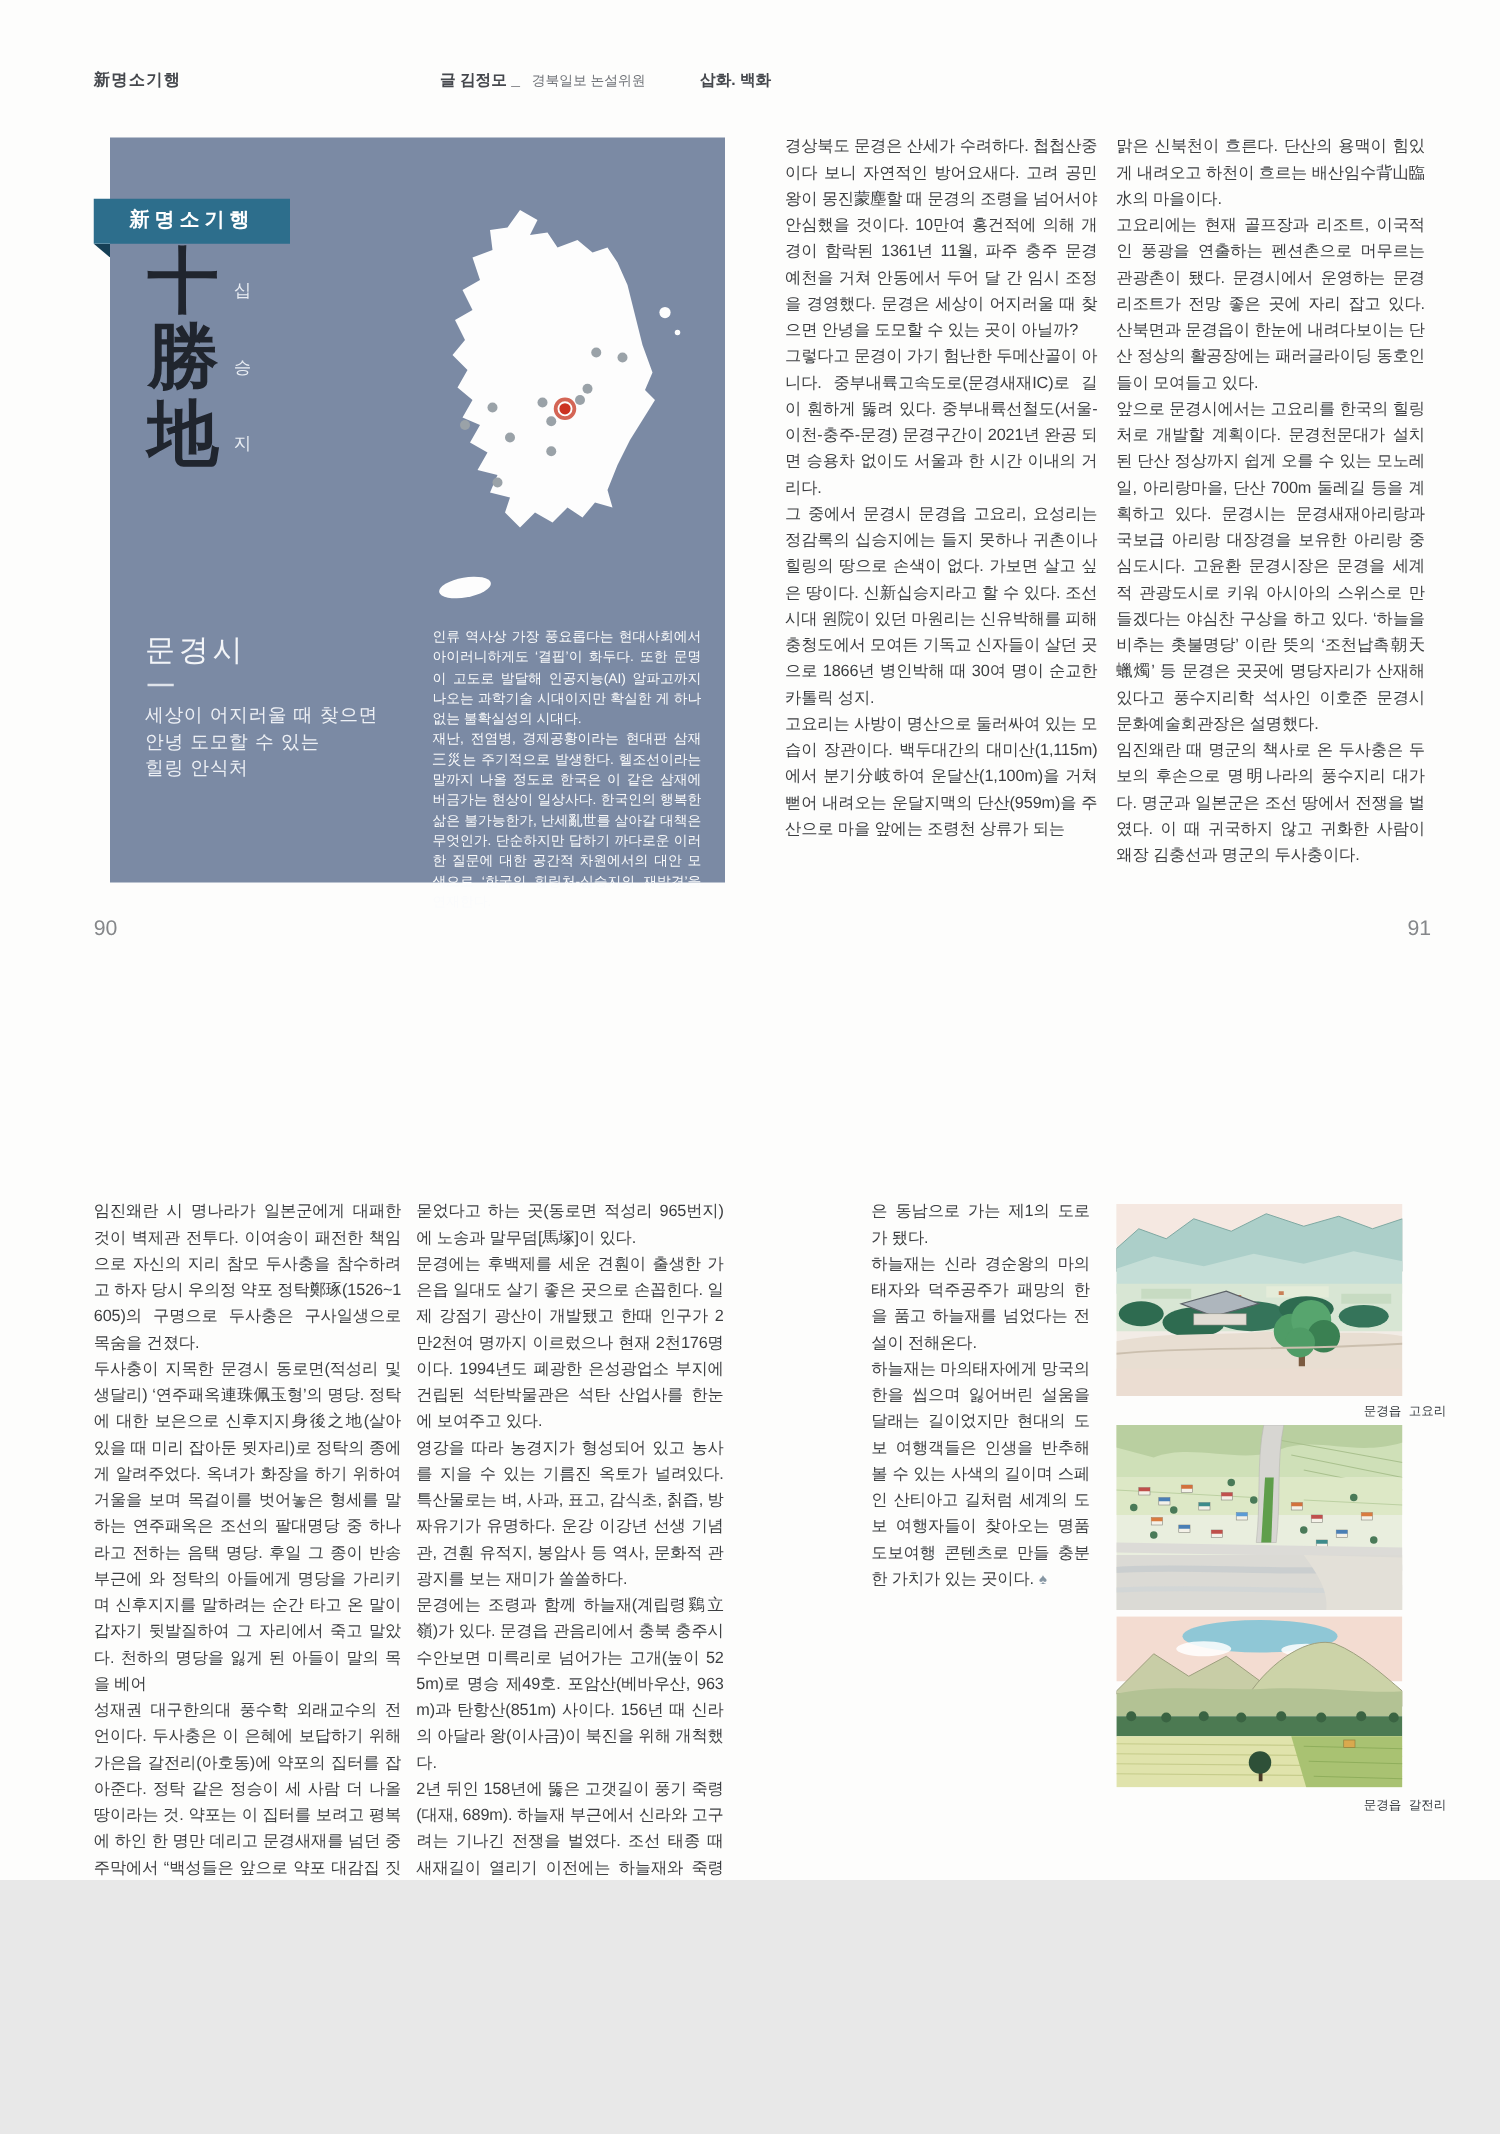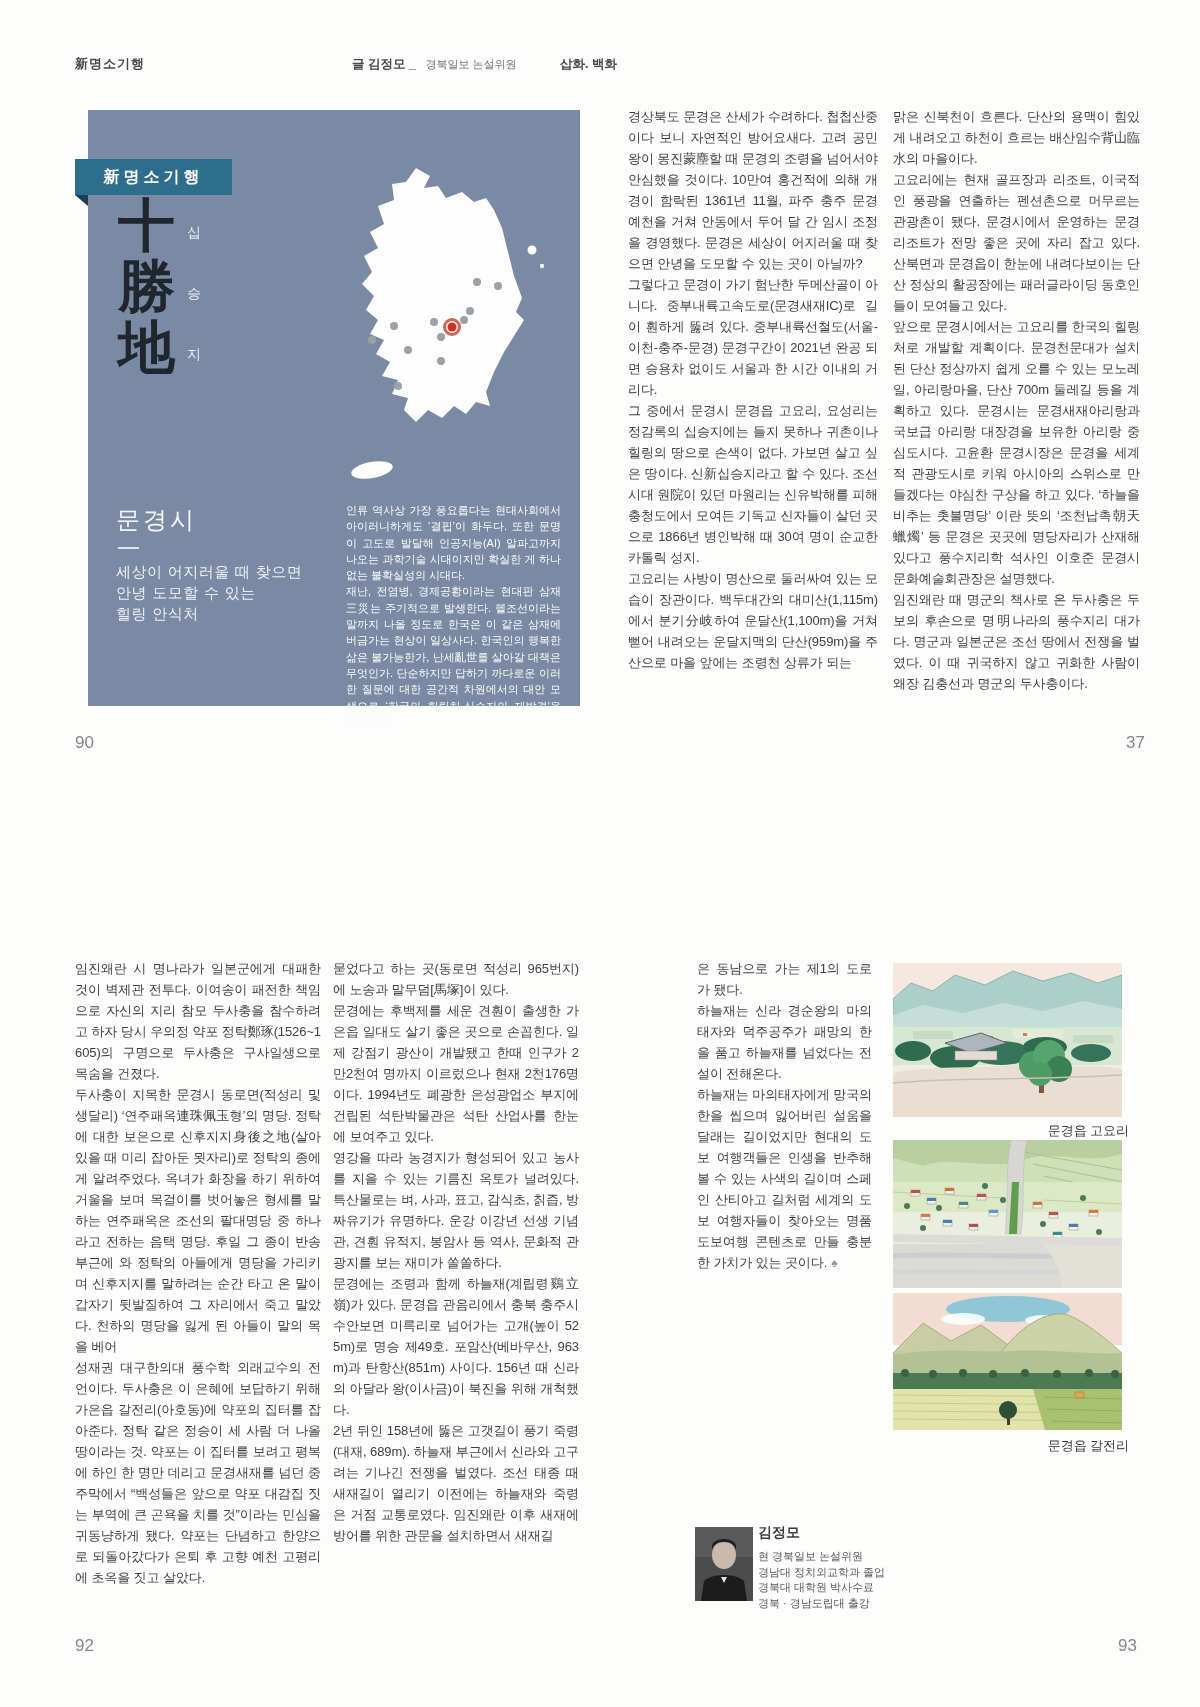--- a/index.html
+++ b/index.html
@@ -1,17 +1,17 @@
 <!DOCTYPE html>
 <html><head>
 <meta charset="utf-8">
 <style>
   html,body{margin:0;padding:0;background:#e8e8e8;}
   .sheet{
-    position:relative;width:1200px;height:1707px;margin:0 auto;
+    position:relative;width:1200px;height:1504px;margin:0 auto;
     background:#fdfdfc;overflow:hidden;
     font-family:"Liberation Sans",sans-serif;color:#3c3e40;
   }
   
   .mh-section{position:absolute;left:75px;top:55px;font-size:13px;font-weight:bold;color:#45484d;letter-spacing:1px;}
   .mh-byline{position:absolute;left:352px;top:56px;font-size:12.5px;color:#45484d;}
   .mh-author{font-weight:bold;}
   .mh-role{font-size:11px;color:#6f7277;margin-left:6px;font-weight:normal;}
   .mh-illus{position:absolute;left:560px;top:56px;font-size:12.5px;font-weight:bold;color:#45484d;}
   
@@ -43,22 +43,22 @@
   .col92-1{left:75px;top:958px;width:246px;}
   .col92-2{left:333px;top:958px;width:246px;}
   .col93{left:697px;top:958px;width:175px;}
   .end-mark{color:#8696a3;font-size:12px;margin-left:4px;}
   
   .fig{position:absolute;width:229px;overflow:hidden;}
   .fig svg{display:block;width:100%;height:100%;}
   .fig1{left:893px;top:963px;height:154px;}
   .fig2{left:893px;top:1140px;height:148px;}
   .fig3{left:893px;top:1293px;height:137px;}
-  .figcap{position:absolute;left:900px;width:229px;text-align:right;
-    font-family:Liberation Serif, serif;font-size:13px;color:#33383d;}
+  .figcap{position:absolute;left:928px;width:229px;text-align:right;
+    font-family:Liberation Mono, monospace;font-size:10px;color:#33383d;}
   .cap1{top:1122px;}
   .cap3{top:1437px;}
   
   .author-photo{position:absolute;left:695px;top:1527px;width:58px;height:74px;}
   .author-name{position:absolute;left:758px;top:1524px;font-size:14px;font-weight:bold;color:#3a3c3f;}
   .author-bio{position:absolute;left:758px;top:1549px;font-size:11px;line-height:15.5px;color:#56595d;}
   
   .pageno{position:absolute;font-size:17px;color:#85878a;}
   .pn90{left:75px;top:733px;}
   .pn91{left:1126px;top:733px;}
@@ -333,17 +333,17 @@
   </div>
   <div class="author-name">김정모</div>
   <div class="author-bio">
     <div>현 경북일보 논설위원</div>
     <div>경남대 정치외교학과 졸업</div>
     <div>경북대 대학원 박사수료</div>
     <div>경북 · 경남도립대 출강</div>
   </div>
 
   <div class="pageno pn90">90</div>
-  <div class="pageno pn91">37</div>
+  <div class="pageno pn91">91</div>
   <div class="pageno pn92">92</div>
   <div class="pageno pn93">93</div>
 
 </div>
 
 </body></html>

